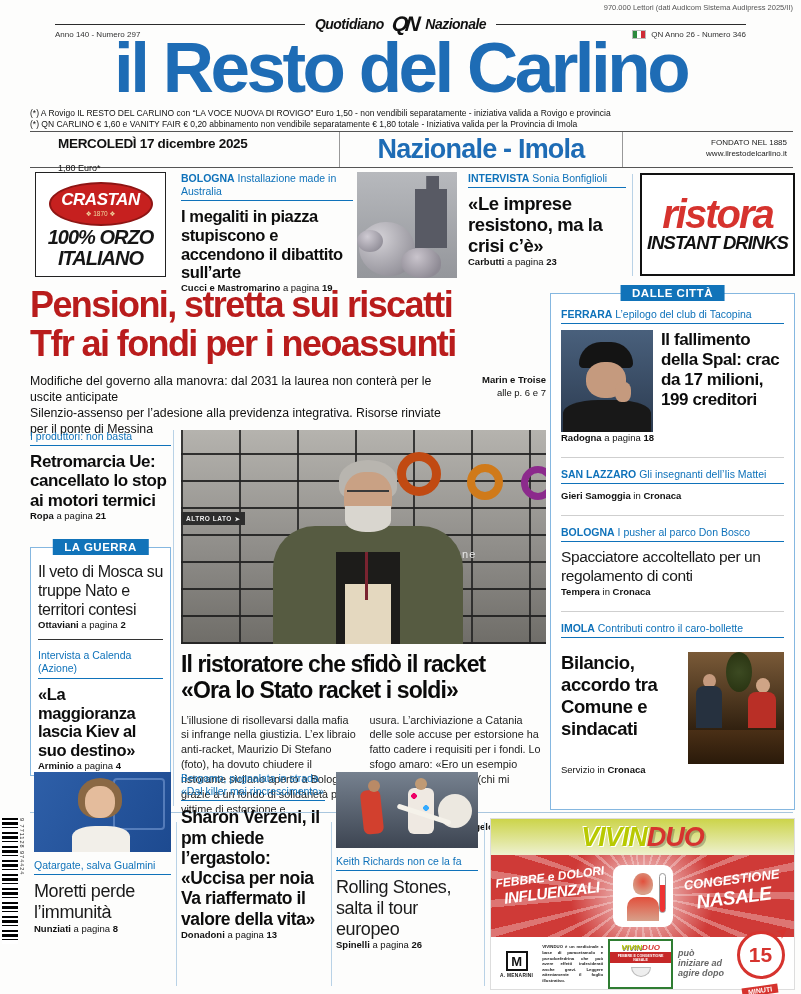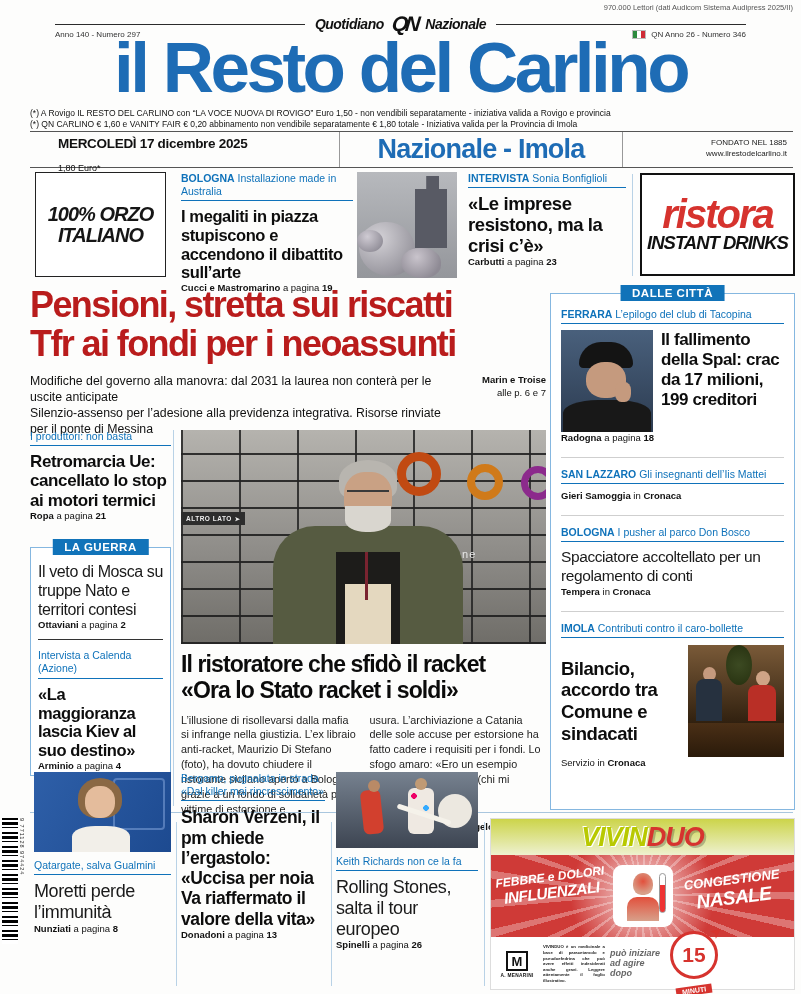--- a/index.html
+++ b/index.html
@@ -82,21 +82,21 @@
   .rc-sec { padding-bottom:8px; }
   .rc-div { border-top:1px solid #cfcfcf; margin:6px 0 10px; }
   .ferrara-row { display:flex; gap:8px; margin-top:2px; }
   .photo-spal { position:relative; width:92px; height:102px; flex:0 0 auto; background:linear-gradient(#49607c,#2c3b50); }
   .spal-cap { position:absolute; top:12px; left:18px; width:54px; height:26px; background:#141414; border-radius:26px 26px 5px 5px; }
   .spal-face { position:absolute; top:32px; left:25px; width:40px; height:36px; background:#c59a7e; border-radius:46%; }
   .spal-body { position:absolute; bottom:0; left:2px; width:88px; height:32px; background:#181818; border-radius:40% 40% 0 0; }
   .spal-hand { position:absolute; top:52px; left:54px; width:16px; height:20px; background:#c59a7e; border-radius:40%; }
   .ferrara-title { font-size:17px; line-height:1.18; }
   .sl-title { font-size:15.5px; line-height:1.22; }
-  .imola-row { display:flex; gap:8px; margin-top:7px;align-items:center; }
+  .imola-row { display:flex; gap:8px; margin-top:14px; }
   .imola-title { font-size:18.5px; line-height:1.18; flex:1; }
   .photo-imola { position:relative; width:96px; height:112px; flex:0 0 auto; background:linear-gradient(#7a5a38,#30200f 70%,#1f1508); }
   .im-plant { position:absolute; top:0; left:38px; width:26px; height:40px; background:radial-gradient(circle,#3c4a22,#26300f); border-radius:50%; }
   .im-man1 { position:absolute; top:34px; left:8px; width:26px; height:42px; background:#26313f; border-radius:8px 8px 0 0; }
   .im-head1 { position:absolute; top:22px; left:15px; width:13px; height:14px; background:#c59a7e; border-radius:50%; }
   .im-man2 { position:absolute; top:40px; right:8px; width:28px; height:36px; background:#b92f26; border-radius:8px 8px 0 0; }
   .im-head2 { position:absolute; top:26px; right:14px; width:14px; height:15px; background:#cfa486; border-radius:50%; }
   .im-table { position:absolute; bottom:0; left:0; width:100%; height:34px;
     background:linear-gradient(#4a2f16,#2a1a0a); }
   
@@ -236,20 +236,24 @@
     <div class="db-mid">
       <div class="db-edition">Nazionale - Imola</div>
     </div>
     <div class="db-right">
       <div class="f1">FONDATO NEL 1885</div>
       <div>www.ilrestodelcarlino.it</div>
     </div>
   </div>
 
   <div class="ad-crastan">
+    <div class="crastan-oval">
+      <div class="crastan-brand">CRASTAN</div>
+      <div class="crastan-year">❖ 1870 ❖</div>
+    </div>
     <div class="crastan-line">100% ORZO</div>
     <div class="crastan-line">ITALIANO</div>
   </div>
 
   <div class="art-bologna">
     <p class="kick"><b>BOLOGNA</b><span> Installazione made in Australia</span></p>
     <div class="title h-bold">I megaliti in piazza stupiscono e accendono il dibattito sull’arte</div>
     <p class="byline"><b>Cucci e Mastromarino</b><span> a pagina </span><b>19</b></p>
   </div>
 
@@ -460,20 +464,25 @@
         <div class="vv-r1">CONGESTIONE</div>
         <div class="vv-r2">NASALE</div>
       </div>
     </div>
     <div class="vv-bot">
       <div class="vv-menarini">
         <div class="vv-m-box">M</div>
         <div class="vv-m-name">A. MENARINI</div>
       </div>
       <div class="vv-disc">VIVINDUO è un medicinale a base di paracetamolo e pseudoefedrina che può avere effetti indesiderati anche gravi. Leggere attentamente il foglio illustrativo.</div>
+      <div class="vv-pack">
+        <div class="vv-p-brand"><span class="p1">VIVIN</span><span class="p2">DUO</span></div>
+        <div class="vv-p-strip">FEBBRE E CONGESTIONE NASALE</div>
+        <div class="vv-p-bowl"></div>
+      </div>
       <div class="vv-claim">può iniziare ad agire dopo</div>
       <div class="vv-badge">
         <span class="vv-arrow">➤</span>
         <div class="vv-circle">
           <div class="vv-15">15</div>
         </div>
         <span class="vv-min">MINUTI</span>
       </div>
     </div>
   </div>

